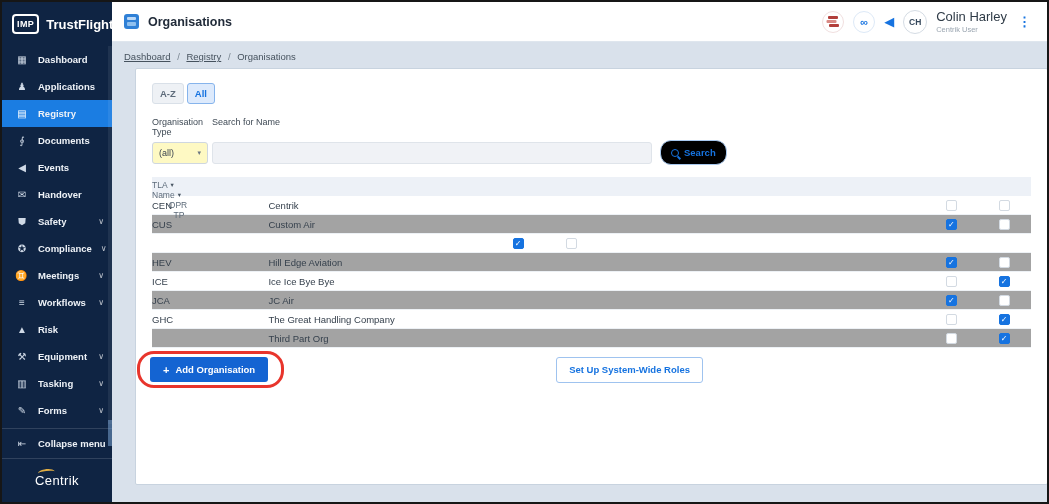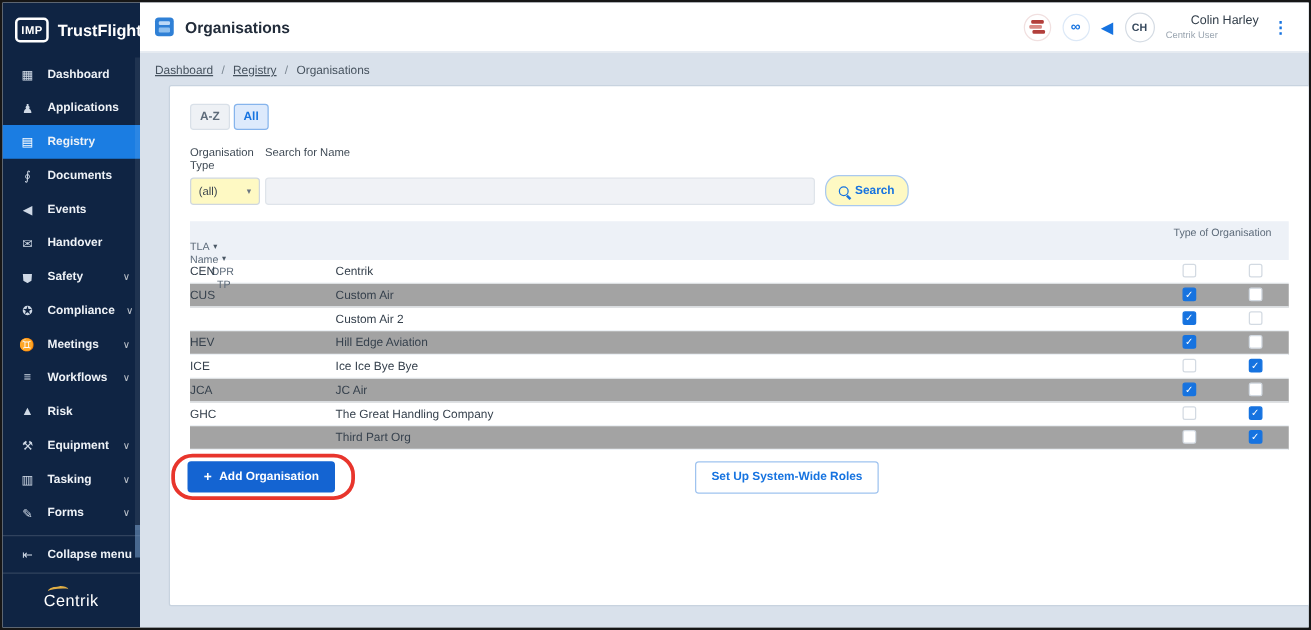--- a/index.html
+++ b/index.html
@@ -38,41 +38,41 @@
   .tb-right { display:flex; align-items:center; gap:9px; }
   .hcirc { width:22px; height:22px; border-radius:50%; background:#fff; display:flex; align-items:center; justify-content:center; cursor:pointer; }
   .queue { border:1px solid #f1e0e0; flex-direction:column; gap:1.5px; }
   .qb { display:block; width:10px; height:2.4px; border-radius:1px; background:#b23f3b; }
   .qb.q2 { background:#d98a85; transform:translateX(-1.5px); }
   .qb.q3 { transform:translateX(1px); }
   .link-c { border:1px solid #dde9f7; color:#1673e0; font-size:11px; font-weight:bold; }
   .mega { color:#1673e0; font-size:13px; cursor:pointer; line-height:1; }
   .avatar { width:24px; height:24px; border-radius:50%; border:1px solid #d5dce4; background:#fff; display:flex; align-items:center; justify-content:center; font-size:8.5px; font-weight:bold; color:#36485c; cursor:pointer; }
   .ublock { line-height:1.25; cursor:pointer; }
-  .uname { font-size:10px; color:#2f3b47;margin-left:20px; }
+  .uname { font-size:13px; color:#2f3b47; }
   .urole { font-size:7.5px; color:#9aa5b0; }
   .kebab { color:#1673e0; font-size:13px; font-weight:bold; padding:0 2px; cursor:pointer; }
 
   .breadcrumb { padding:9px 12px 0; font-size:9.5px; color:#46525e; }
   .bc-link { text-decoration:underline; cursor:pointer; }
   .bc-sep { margin:0 4px; color:#7a8692; }
   .bc-cur { color:#46525e; }
 
   
   .card { position:absolute; left:23px; top:66px; width:913px; height:417px; background:#fff; border:1px solid #c8d3df; border-radius:2px; padding:14px 16px; }
   .tabs { display:flex; gap:3px; }
   .tab { height:21px; display:flex; align-items:center; padding:0 7px; font-size:9.5px; font-weight:bold; border-radius:3px; background:#eef1f5; border:1px solid #d9e0e8; color:#5d6b7a; cursor:pointer; }
   .tab.active { background:#ddeafc; border-color:#86b4ec; color:#1673e0; }
   .flabels { display:flex; margin-top:13px; font-size:9px; color:#3f4a55; }
   .fl1 { width:60px; }
   .controls { display:flex; align-items:center; margin-top:3px; }
   .select { width:56px; height:22px; background:#fef9c3; border:1px solid #cfd7e0; border-radius:3px; display:flex; align-items:center; justify-content:space-between; padding:0 6px; font-size:9px; color:#39434e; cursor:pointer; margin-right:4px; }
   .sel-ch { font-size:7px; color:#6b7682; }
   .search-input { width:440px; height:22px; background:#f0f2f6; border:1px solid #dfe4ea; border-radius:3px; font-size:9.5px; padding:0 6px; color:#333; outline:none; font-family:"Liberation Sans",sans-serif; }
-  .btn-search { margin-left:8px; height:25px; background:#fef9c3; border:1px solid #a9c9ef; border-radius:11px; color:#1673e0; font-size:9.5px; font-weight:bold; display:flex; align-items:center; gap:5px; padding:0 10px; cursor:pointer; font-family:"Liberation Sans",sans-serif; }
+  .btn-search { margin-left:8px; height:25px; background:#000000; border:1px solid #a9c9ef; border-radius:11px; color:#1673e0; font-size:9.5px; font-weight:bold; display:flex; align-items:center; gap:5px; padding:0 10px; cursor:pointer; font-family:"Liberation Sans",sans-serif; }
   .mag { width:8px; height:8px; border:1.5px solid #1673e0; border-radius:50%; position:relative; display:inline-block; }
   .mag::after { content:""; position:absolute; width:1.5px; height:4px; background:#1673e0; left:6px; top:6px; transform:rotate(-45deg); }
 
   
   .tbl { margin-top:12px; }
   .thead { background:#edf1f7; padding-top:3px; }
   .gh-row { display:flex; height:12px; align-items:center; }
   .gh { width:106px; margin-left:auto; text-align:center; font-size:8.5px; color:#5d6b7a; }
   .th-row { display:flex; height:16px; align-items:flex-start; font-size:8.5px; color:#5d6b7a;flex-direction:column; }
   .c-tla { width:117px; }
@@ -234,23 +234,20 @@
         </div>
         <input class="search-input" type="text" value="" style="">
         <button class="btn-search">
           <span class="mag"></span>
           <span>Search</span>
         </button>
       </div>
 
       <div class="tbl">
         <div class="thead">
-          <div class="gh-row">
-            <div class="gh">Type of Organisation</div>
-          </div>
           <div class="th-row">
             <div class="c-tla th">
               <span>TLA</span>
               <span class="sort">▾</span>
             </div>
             <div class="c-name th">
               <span>Name</span>
               <span class="sort">▾</span>
             </div>
             <div class="c-opr th">
@@ -271,21 +268,20 @@
             </div>
             <div class="trow alt">
               <div class="c-tla cell">CUS</div>
               <div class="c-name cell">Custom Air</div>
               <div class="c-app cell"></div>
               <div class="c-opr cell"><span class="cb on">✓</span></div>
               <div class="c-tp cell"><span class="cb"></span></div>
             </div>
             <div class="trow">
               <div class="c-tla cell"></div>
-              <div class="c-name cell">Custom Air 2</div>
               <div class="c-app cell"></div>
               <div class="c-opr cell"><span class="cb on">✓</span></div>
               <div class="c-tp cell"><span class="cb"></span></div>
             </div>
             <div class="trow alt">
               <div class="c-tla cell">HEV</div>
               <div class="c-name cell">Hill Edge Aviation</div>
               <div class="c-app cell"></div>
               <div class="c-opr cell"><span class="cb on">✓</span></div>
               <div class="c-tp cell"><span class="cb"></span></div>

